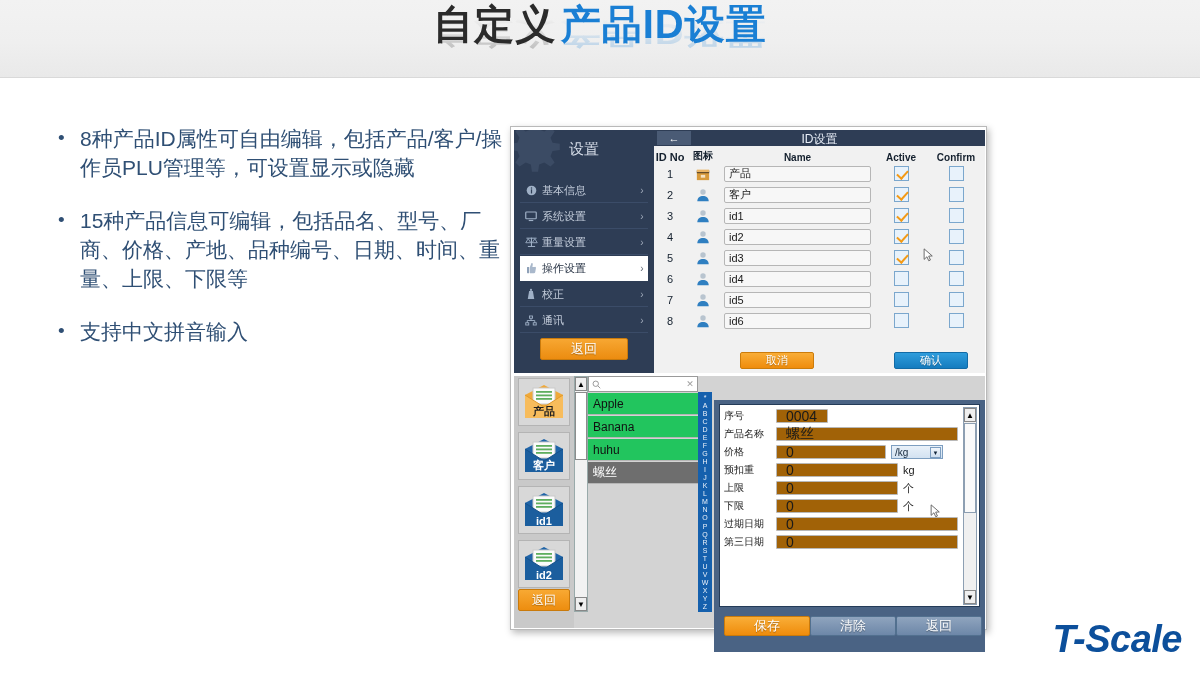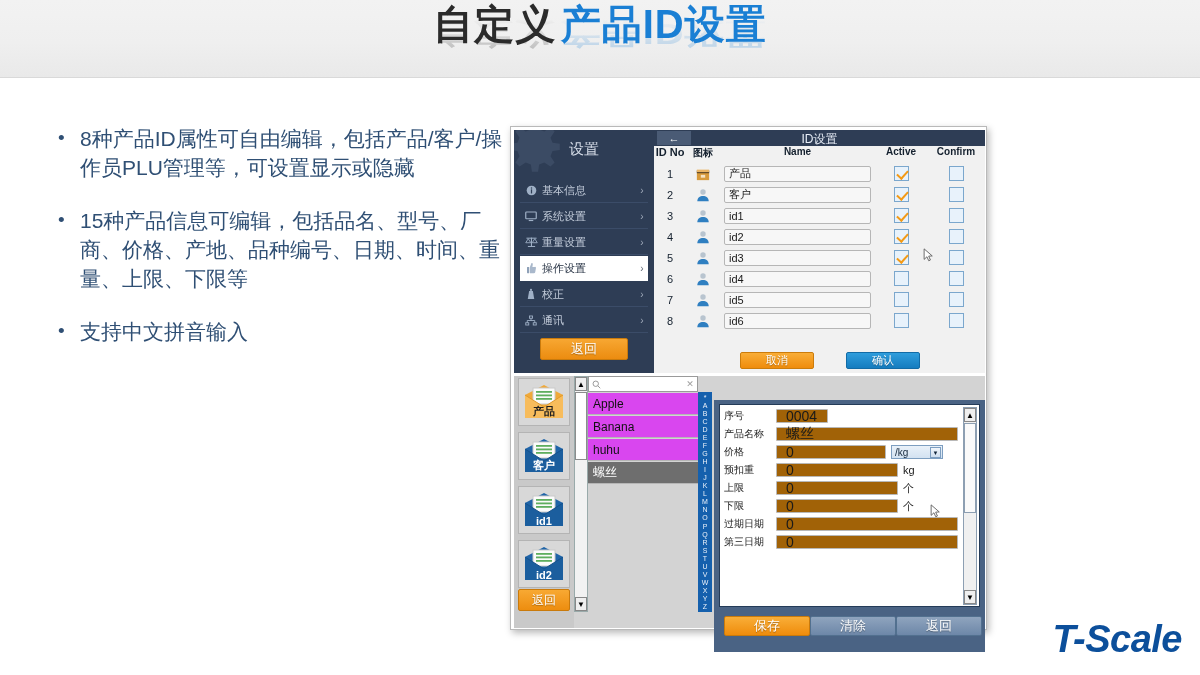--- a/index.html
+++ b/index.html
@@ -98,21 +98,21 @@
   }
   #id-back-btn {
     position: absolute; left: 3px; top: 1px; width: 34px; height: 14px;
     background: #4a5b75; color: #fff; font-size: 11px;
     display: flex; align-items: center; justify-content: center;
   }
   #id-title-text { position: absolute; left: 0; top: 1px; width: 331px; text-align: center; }
 
   #id-table { position: absolute; left: 0; top: 16px; width: 331px; }
   .idt-head {
-    display: flex; height: 17px; align-items: flex-start;
+    display: flex; height: 17px; align-items: flex-end;
     font-size: 10px; font-weight: bold; color: #14202e;
   }
   .idt-row { display: flex; height: 21px; align-items: center; }
   .c-no    { width: 32px; flex:0 0 32px; text-align:center; font-size:11px; color:#14202e; }
   .c-icon  { width: 34px; flex:0 0 34px; display:flex; align-items:center; justify-content:center; }
   .c-name  { flex: 1 1 auto; padding: 0 4px; text-align:center; }
   .c-act   { width: 52px; flex:0 0 52px; display:flex; align-items:center; justify-content:center; }
   .c-conf  { width: 58px; flex:0 0 58px; display:flex; align-items:center; justify-content:center; }
   .name-input {
     width: 100%; height: 16px; background: #f7f7f7;
@@ -122,21 +122,21 @@
   }
   .chk {
     width: 15px; height: 15px; background: #e8f2fb;
     border: 1px solid #7ba7cd; position: relative;
   }
   .chk.on::after {
     content: ""; position: absolute; left: 2px; top: 3px;
     width: 9px; height: 5px; border-left: 2px solid #f39a16; border-bottom: 2px solid #f39a16;
     transform: rotate(-48deg);
   }
-  #id-actions { position: absolute; left: 0; top: 222px; width: 331px; height: 21px; display: flex; }
+  #id-actions { position: absolute; left: 0; top: 222px; width: 331px; height: 21px; display: flex; gap: 48px; }
   .act-btn {
     width: 74px; height: 17px; border-radius: 2px; font-size: 11px; color: #fff;
     display: flex; align-items: center; justify-content: center;
     text-shadow: 0 1px 1px rgba(0,0,0,0.3);
   }
   #btn-cancel { margin-left: 86px; background: linear-gradient(180deg,#f9ad37 0%,#ef8c0c 100%); border:1px solid #cc7c0b; }
   #btn-confirm { margin-left: 32px; background: linear-gradient(180deg,#2f9ddc 0%,#157cbf 100%); border:1px solid #126ba6; }
 
   #cursor-1 { position: absolute; left: 269px; top: 118px; width: 11px; height: 14px; }
 
@@ -174,21 +174,21 @@
 
   #list-region { position: absolute; left: 74px; top: 0; width: 110px; height: 236px; background:#d3d3d3; }
   #search-bar {
     position: absolute; left: 0; top: 0; width: 110px; height: 16px;
     background: #ffffff; border: 1px solid #9a9a9a;
     display: flex; align-items: center;
   }
   #search-input-field { flex: 1 1 auto; font-size: 10px; color: #444; padding-left: 2px; }
   .list-row {
     position: absolute; left: 0; width: 110px; height: 22px;
-    background: #d946ef; border-bottom: 1px solid #b5b5b5;
+    background: #22c55e; border-bottom: 1px solid #b5b5b5;
     font-size: 12px; color: #111; display: flex; align-items: center; padding-left: 5px;
   }
   .list-row.sel { background: #6e6e6e; color: #ffffff; }
 
   #alpha-index {
     position: absolute; left: 184px; top: 16px; width: 14px; height: 220px;
     background: #1560ad; color: #eaf1fa; font-size: 7px;
     display: flex; flex-direction: column; align-items: center; justify-content: space-between;
     padding: 2px 0;
   }

